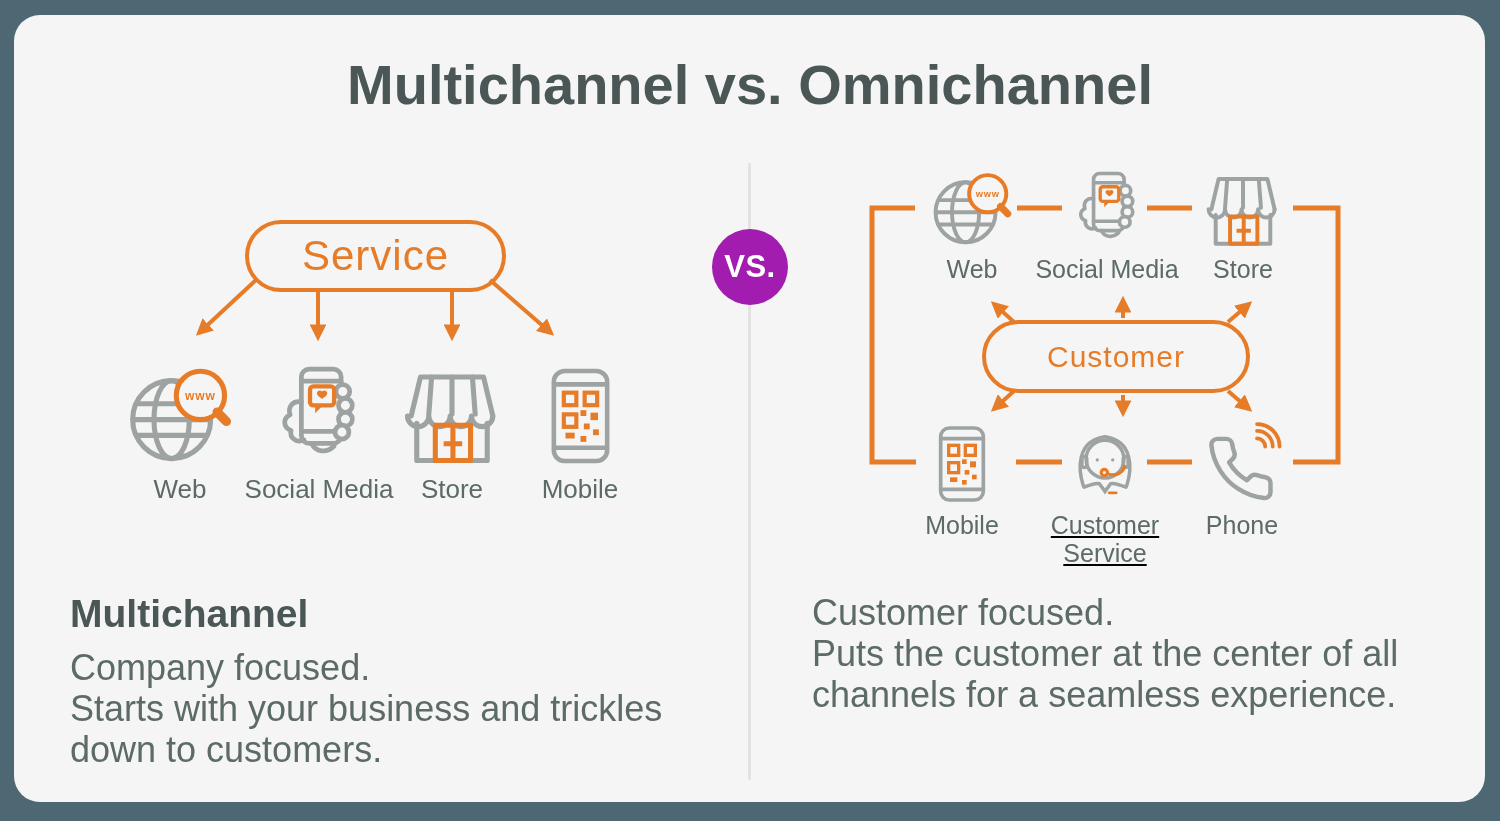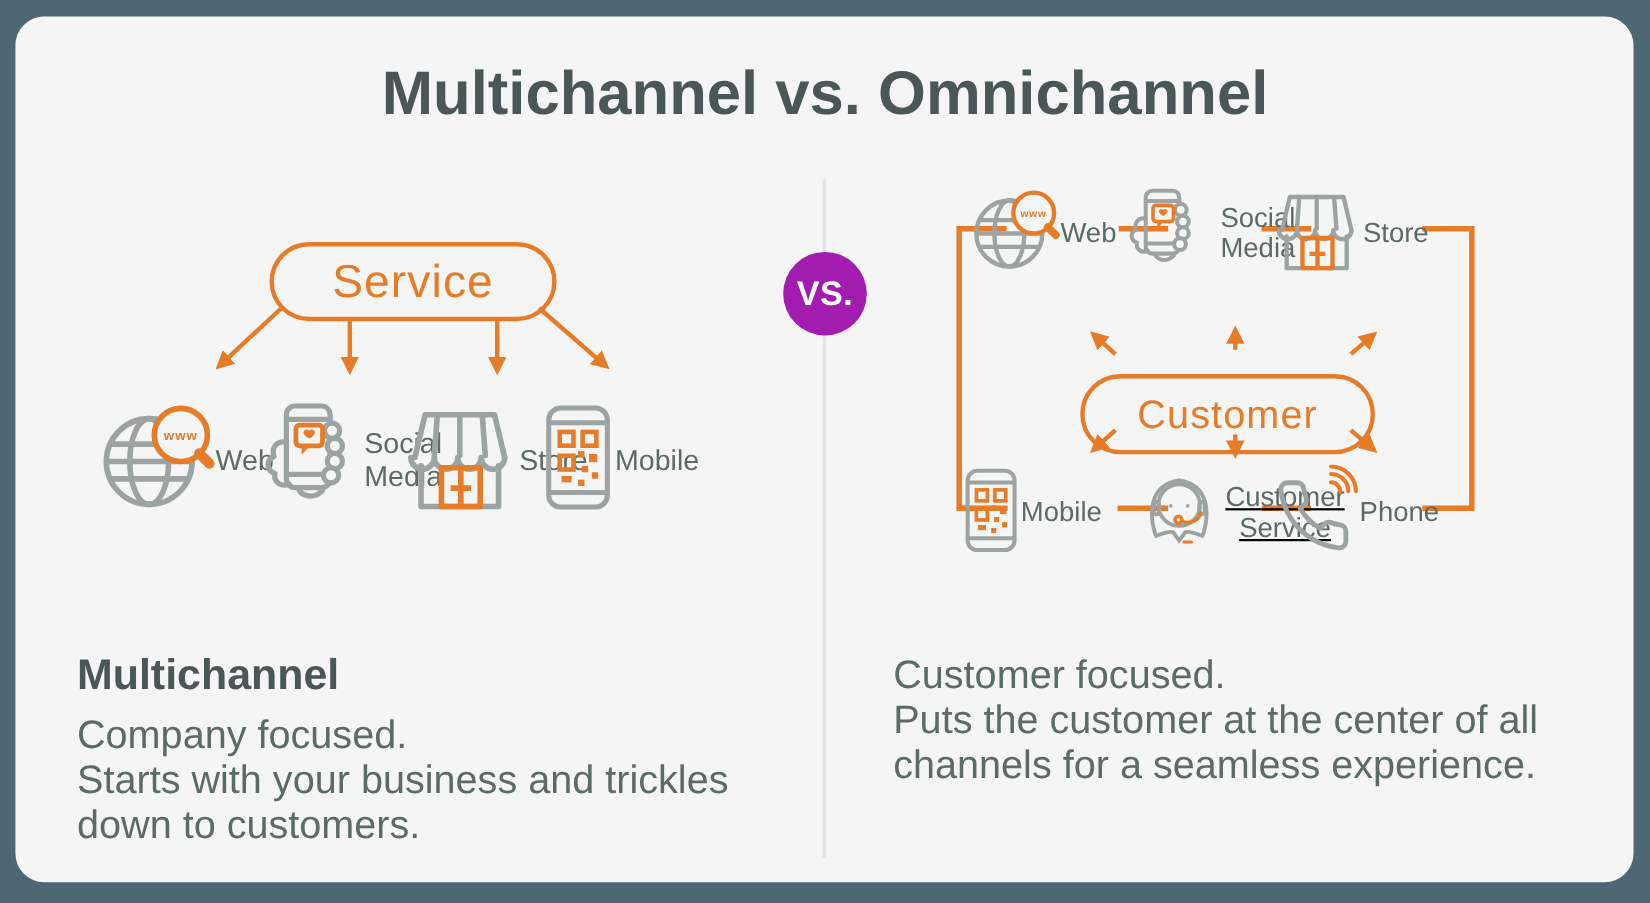--- a/index.html
+++ b/index.html
@@ -26,25 +26,25 @@
     background:#a21caf;color:#FFFFFF;display:flex;align-items:center;justify-content:center;
     font-size:31px;font-weight:bold;z-index:3;letter-spacing:0.5px;
   }
   
   .pill{
     position:absolute;border:4px solid #E77C28;border-radius:44px;
     display:flex;align-items:center;justify-content:center;
     color:#E77C28;letter-spacing:1px;z-index:2;background:transparent;
   }
   .pill.business{left:245px;top:220px;width:253px;height:64px;font-size:42px;}
-  .pill.customer{left:982px;top:320px;width:260px;height:65px;font-size:36px;margin-top:20px;}
+  .pill.customer{left:982px;top:320px;width:260px;height:65px;font-size:30px;}
   
   .channel{
     position:absolute;transform:translateX(-50%);
-    display:flex;flex-direction:row;align-items:center;width:176px;z-index:2;
+    display:flex;flex-direction:column;align-items:center;width:176px;z-index:2;
   }
   .icon-slot{display:flex;align-items:flex-end;justify-content:center;}
   .channel .label{
     text-align:center;color:#5C6A68;line-height:1.12;margin-top:9px;
   }
   .channel.left-size .icon-slot{height:104px;}
   .channel.left-size .label{font-size:26px;}
   .channel.right-size .icon-slot{height:80px;}
   .channel.right-size .label{font-size:25px;margin-top:7px;}
   .channel.rb .icon-slot{height:84px;}

